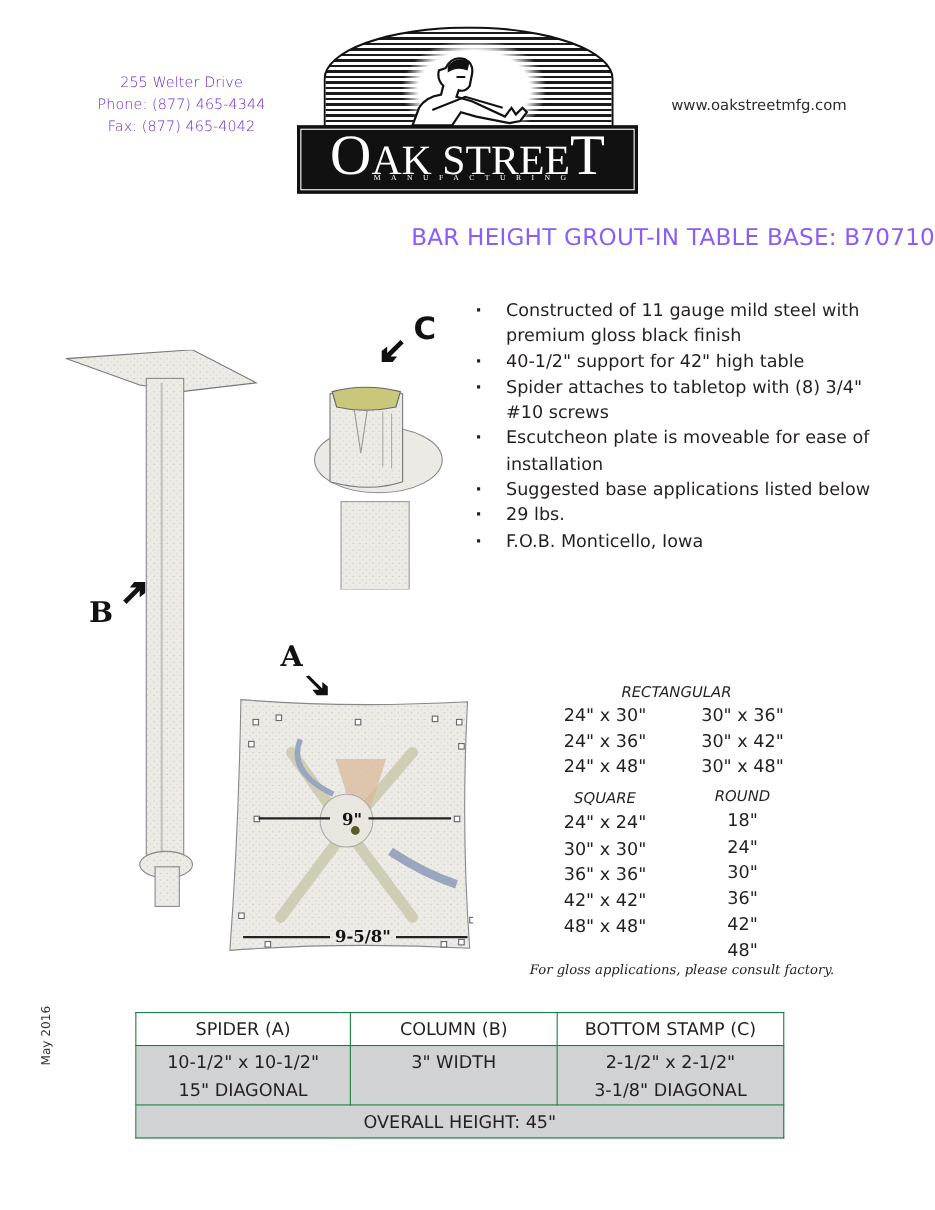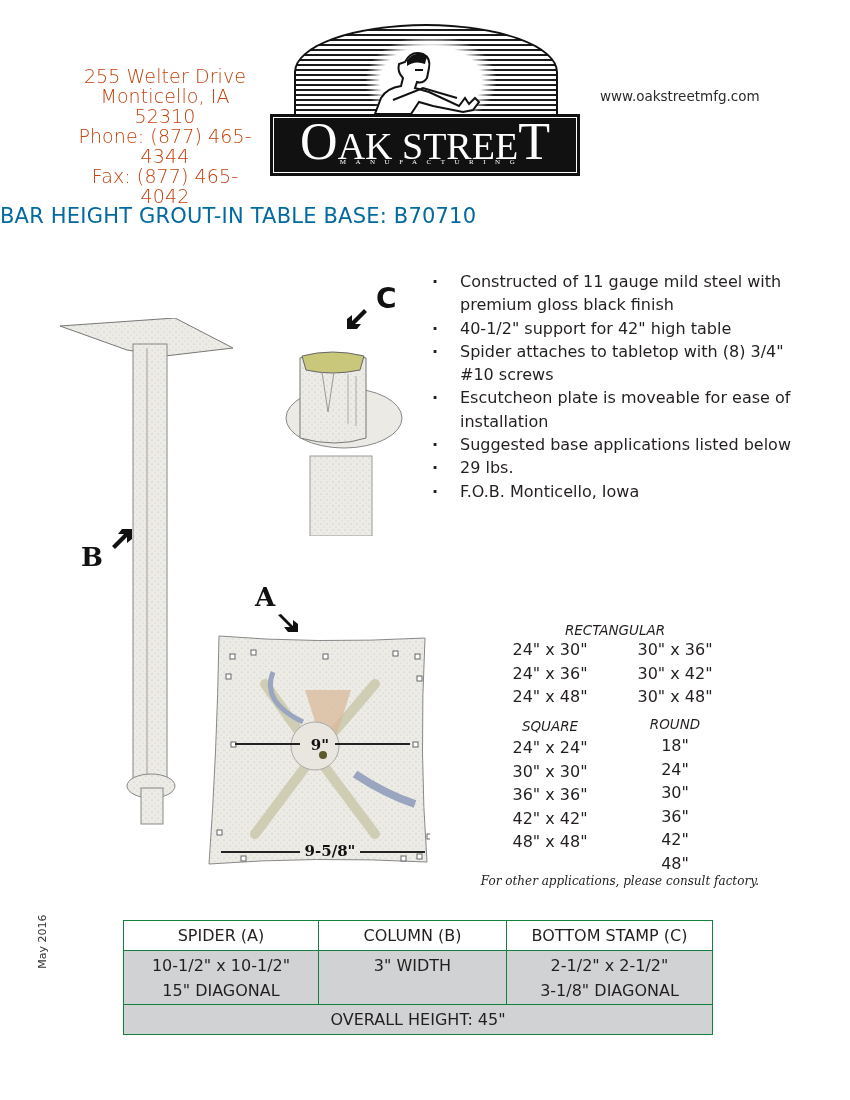--- a/index.html
+++ b/index.html
@@ -1,32 +1,32 @@
 <!DOCTYPE html>
 <html><head>
 <meta charset="utf-8">
 <style>
   * { box-sizing: border-box; margin: 0; padding: 0; }
   html, body { width: 850px; height: 1100px; background: #ffffff; overflow: hidden; }
   body { position: relative; font-family: "DejaVu Sans", sans-serif; color: #231f20; }
 
-  .address { position: absolute; left: 70px; top: 66px; width: 190px; text-align: center; font-size: 19px; line-height: 20px; color: #c2410c; letter-spacing: 0.1px; font-weight: 300; }
-  .website { position: absolute; left: 600px; top: 88px; width: 180px; font-size: 13.5px; color: #2b2b2b; }
+  .address { position: absolute; left: 70px; top: 66px; width: 190px; text-align: center; font-size: 13px; line-height: 20px; color: #6d28d9; letter-spacing: 0.1px; font-weight: 300; }
+  .website { position: absolute; left: 600px; top: 88px; width: 180px; text-align: center; font-size: 13.5px; color: #2b2b2b; }
 
   .logo { position: absolute; left: 270px; top: 22px; width: 310px; height: 155px; }
   .logo-arch { position: absolute; left: 24px; top: 2px; width: 264px; height: 100px; border: 2px solid #111; border-bottom: none; border-radius: 132px 132px 0 0 / 48px 48px 0 0; overflow: hidden;
     background: repeating-linear-gradient(180deg, #ffffff 0px, #ffffff 3px, #1a1a1a 3px, #1a1a1a 5px); }
   .logo-arch::after { content: ""; position: absolute; left: 70px; top: 10px; width: 130px; height: 90px; background: radial-gradient(ellipse at center, #ffffff 55%, rgba(255,255,255,0) 72%); }
   .logo-man { position: absolute; left: 95px; top: 26px; width: 120px; height: 70px; }
   .logo-plate { position: absolute; left: 0; top: 92px; width: 310px; height: 62px; background: #111; border: 2px solid #111; outline: 1px solid #fff; outline-offset: -4px; padding-left: 22px; }
   .logo-name { position: absolute; left: 0; top: 0; width: 100%; text-align: center; font-family: "Liberation Serif", serif; color: #fff; font-size: 38px; line-height: 52px; letter-spacing: 0px; }
   .logo-name .big { font-size: 52px; }
   .logo-sub { position: absolute; left: 60px; top: 42px; width: 200px; text-align: center; font-family: "Liberation Serif", serif; color: #fff; font-size: 7px; letter-spacing: 9.5px; }
 
-  .title { position: absolute; left: 0; top: 204px; width: 850px; text-align: left; font-size: 21px; font-weight: normal; color: #0369a1; letter-spacing: 0.2px; }
+  .title { position: absolute; left: 0; top: 204px; width: 850px; text-align: right; font-size: 21px; font-weight: normal; color: #8b5cf6; letter-spacing: 0.2px; }
 
   .bullets { position: absolute; left: 432px; top: 270px; width: 360px; list-style: none; font-size: 16px; line-height: 23.3px; color: #231f20; }
   .bullets li { position: relative; padding-left: 28px; }
   .bullets li::before { content: "·"; position: absolute; left: 0; top: 0; font-weight: bold; }
 
   .apps { position: absolute; left: 460px; top: 594px; width: 310px; text-align: center; color: #231f20; }
   .apps-title { font-size: 15.5px; letter-spacing: 0.2px; margin-bottom: 6px; }
   .apps-sub { font-size: 13.5px; font-style: italic; }
   .rect-sub { position: absolute; left: 0; top: 28px; width: 310px; }
   .grid-col { position: absolute; font-size: 16px; line-height: 23.5px; text-align: center; }
@@ -43,21 +43,20 @@
   .drawing { position: absolute; }
   .label-letter { position: absolute; font-family: "DejaVu Serif", serif; font-weight: bold; font-size: 26px; color: #111; }
   .label-letter.sans { font-family: "DejaVu Sans", sans-serif; font-size: 28px; }
   .arrow { position: absolute; width: 26px; height: 26px; }
 </style>
 </head>
 <body>
 
 <div class="address">
   <div>255 Welter Drive</div>
-  <div>Monticello, IA  52310</div>
   <div>Phone: (877) 465-4344</div>
   <div>Fax: (877) 465-4042</div>
 </div>
 
 <div class="logo">
   <div class="logo-arch"></div>
   <svg class="logo-man" viewBox="0 0 120 70">
     <path d="M40 14 q6 -12 18 -8 q8 4 6 14 l-2 10 q-4 6 -10 4 l-2 6 l14 4 l30 14 l6 -8 l4 6 l6 -6 l4 4 l-6 8 l-10 2 l-30 -6 l-14 -4 l-8 12 l-36 0 l6 -16 q6 -10 20 -12 l2 -8 q-6 -6 -4 -14 z" fill="#fff" stroke="#111" stroke-width="2"></path>
     <path d="M42 12 q8 -10 20 -4 l-2 8 q-10 -4 -18 2 z" fill="#111"></path>
     <path d="M50 22 l8 0" stroke="#111" stroke-width="2"></path>
@@ -174,21 +173,21 @@
   <div class="apps-sub" style="position:absolute; left:165px; top:122px; width:100px;">ROUND</div>
   <div class="grid-col" style="left:165px; top:140px; width:100px;">
     <div>18"</div>
     <div>24"</div>
     <div>30"</div>
     <div>36"</div>
     <div>42"</div>
     <div>48"</div>
   </div>
 </div>
-<div class="note">For other applications, please consult factory.</div>
+<div class="note">For gloss applications, please consult factory.</div>
 
 <div class="datestamp">May 2016</div>
 
 <table class="spec-table">
   <tbody>
       <tr>
     <th style="width:195px;">SPIDER (A)</th>
     <th style="width:188px;">COLUMN (B)</th>
     <th>BOTTOM STAMP (C)</th>
   </tr>

